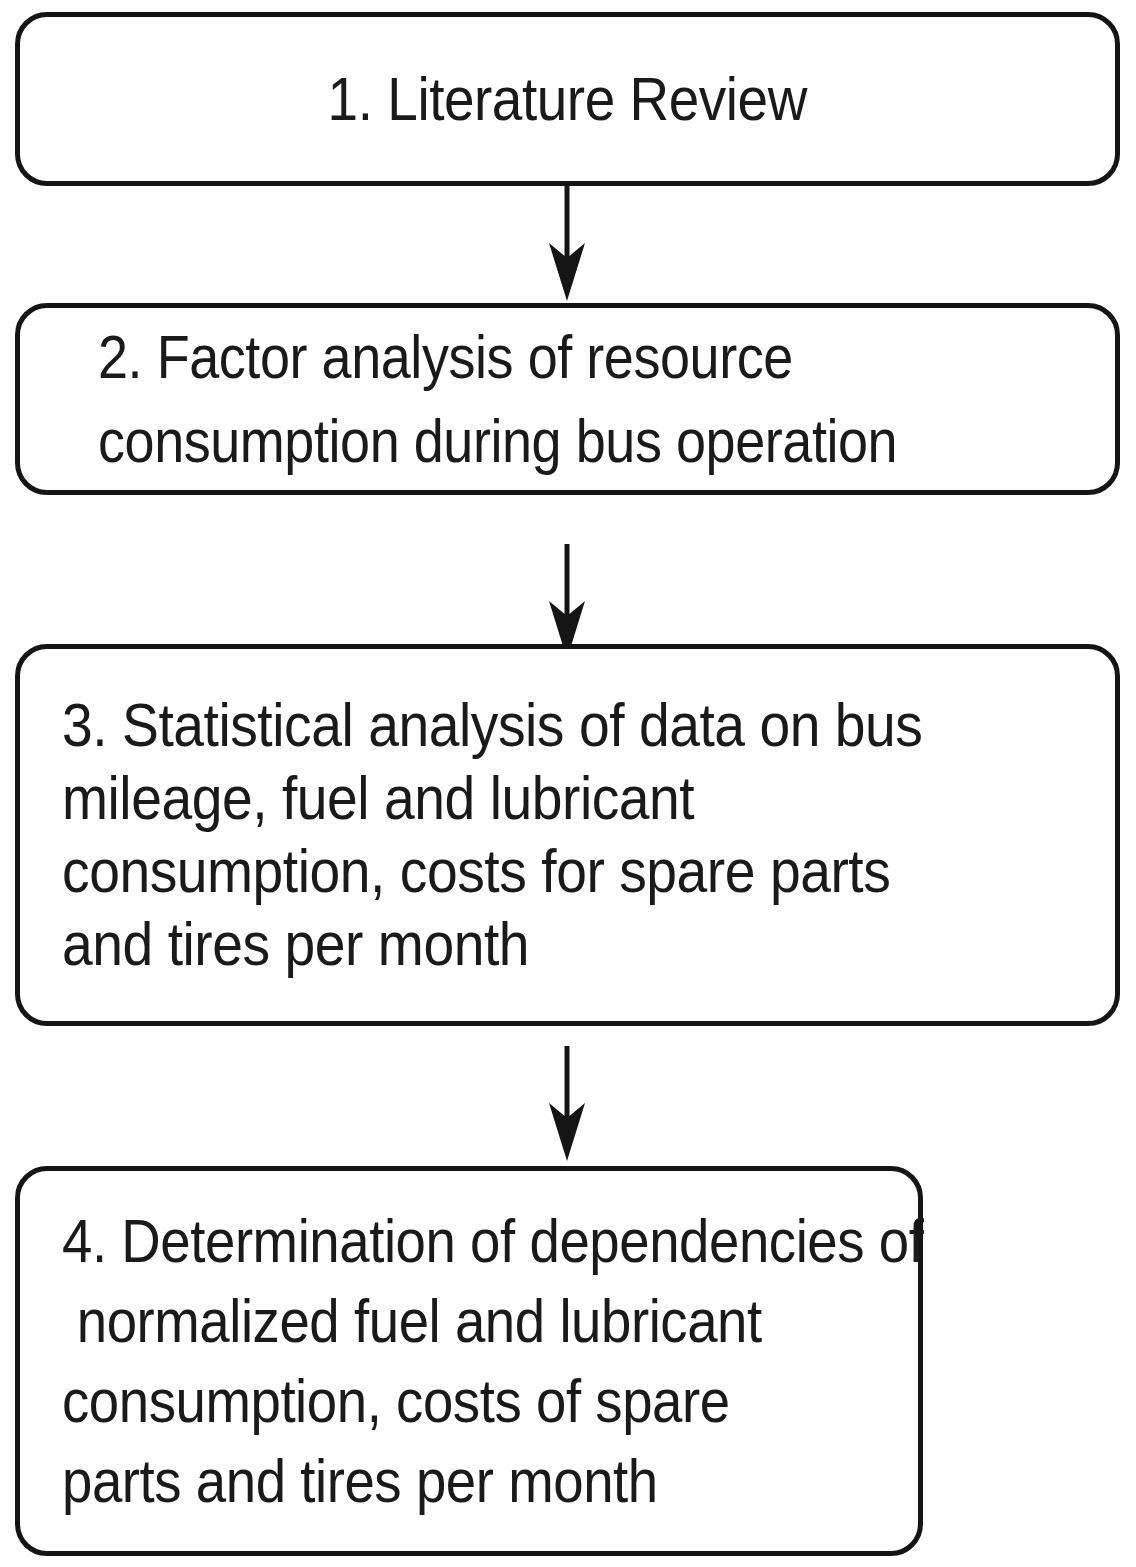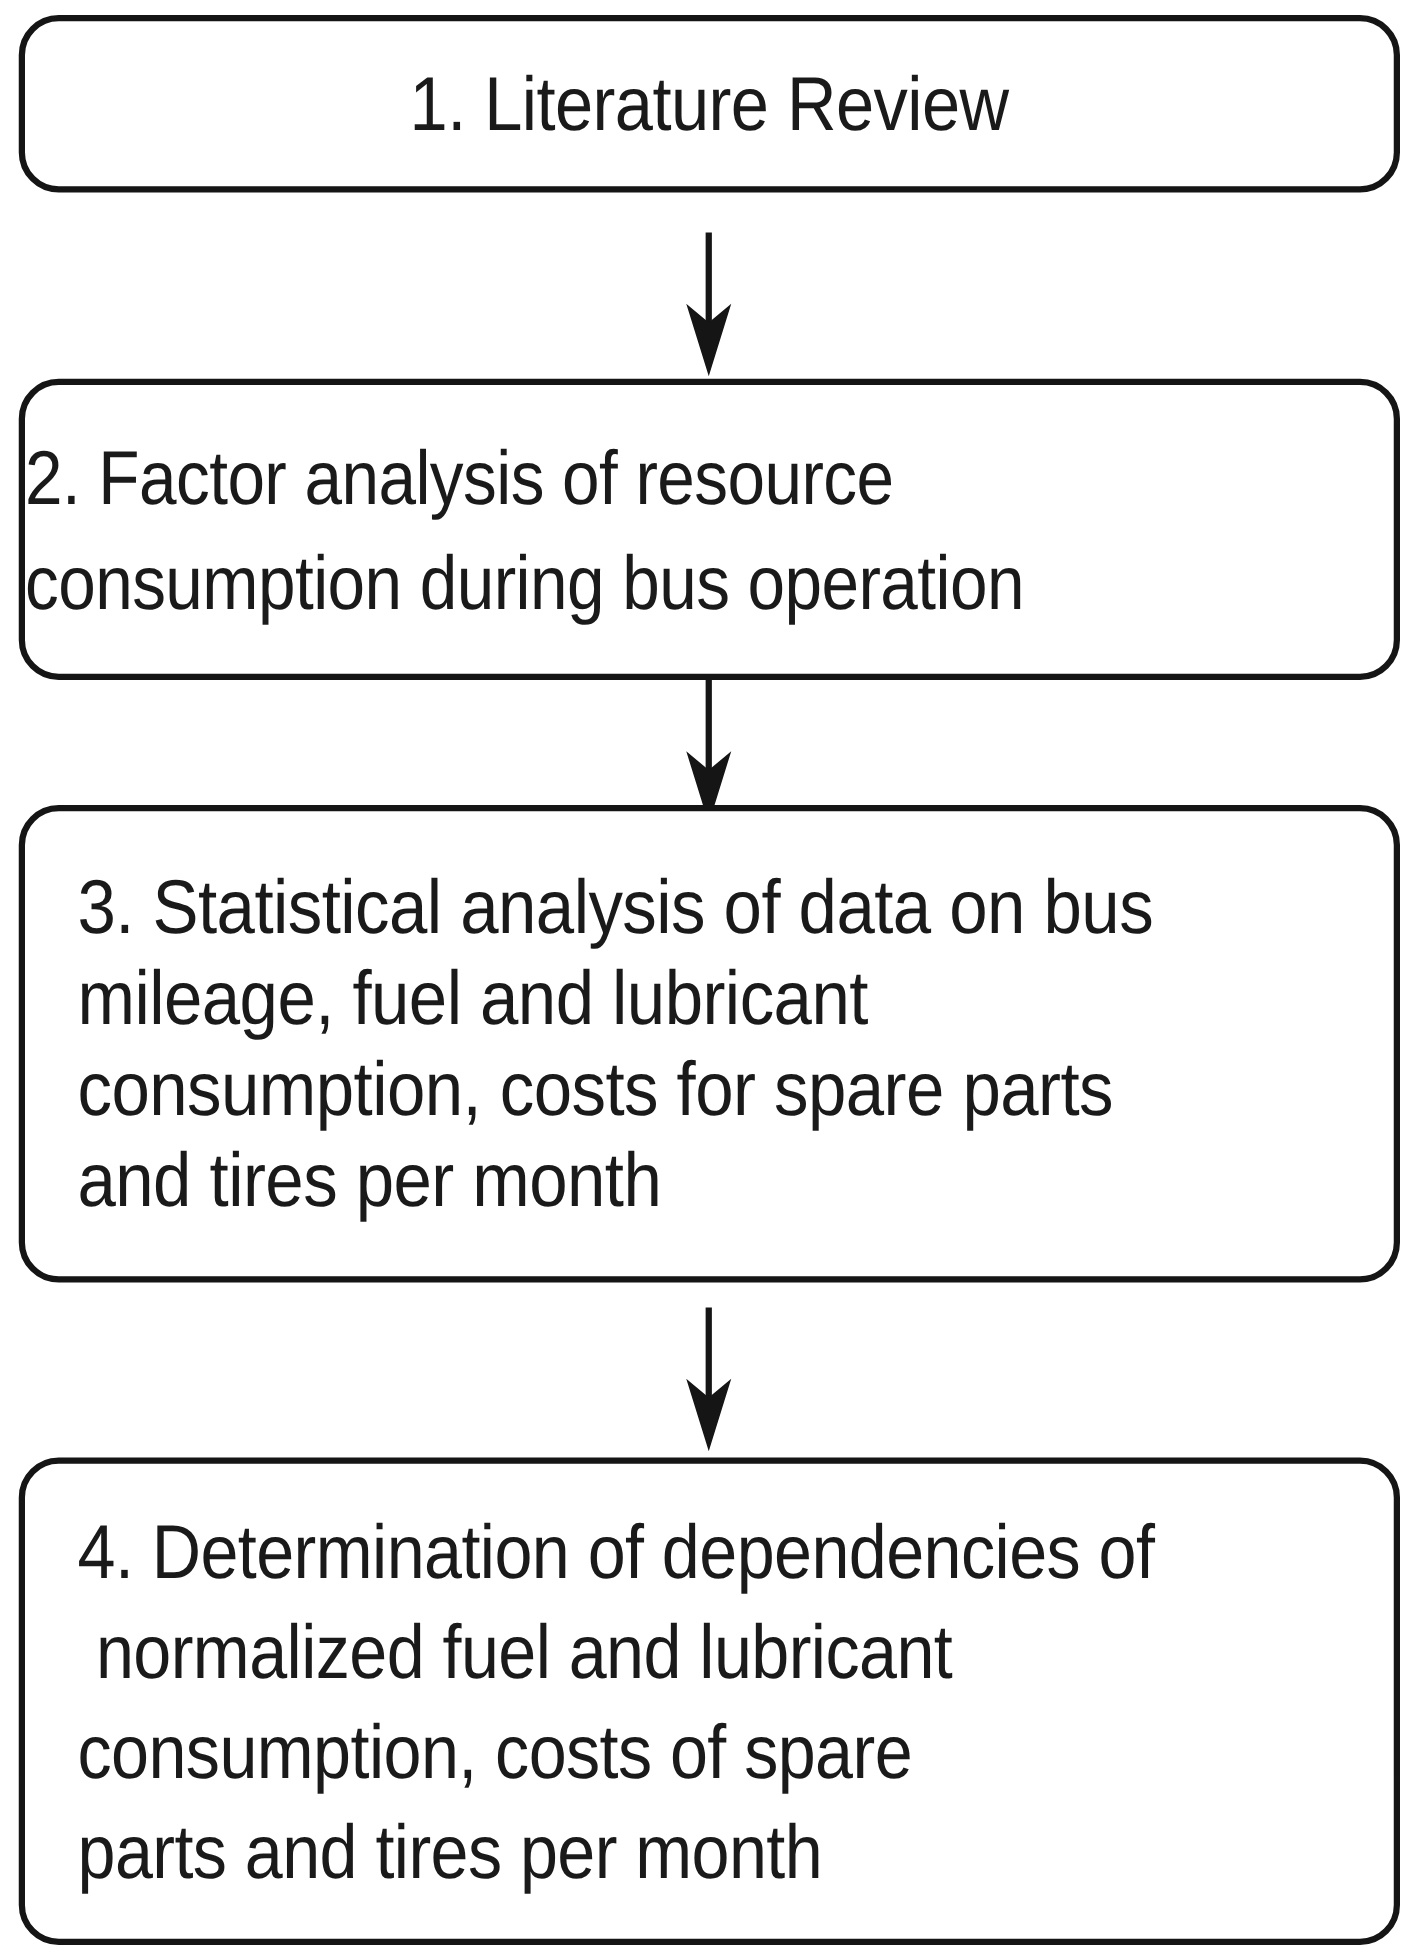--- a/index.html
+++ b/index.html
@@ -33,37 +33,38 @@
     font-family: "Liberation Sans", "DejaVu Sans", sans-serif;
     font-weight: 400;
     letter-spacing: -0.5px;
     white-space: pre;
   }
   
   #box-1 {
     left: 15px;
     top: 12px;
     width: 1105px;
-    height: 142px;
+    height: 174px;
     align-items: center;
   }
   #box-1 .box-text {
     font-size: 61px;
     line-height: 74px;
     text-align: center;
     transform: scaleX(0.90);
     transform-origin: center center;
   }
   
   #box-2 {
     left: 15px;
     top: 303px;
     width: 1105px;
-    height: 241px;
+    height: 192px;
     align-items: flex-start;
+    padding-left: 78px;
     padding-right: 20px;
   }
   #box-2 .box-text {
     font-size: 61px;
     line-height: 84px;
     text-align: left;
     transform: scaleX(0.885);
     transform-origin: left center;
   }
   
@@ -80,21 +81,21 @@
     font-size: 61px;
     line-height: 73px;
     text-align: left;
     transform: scaleX(0.905);
     transform-origin: left center;
   }
   
   #box-4 {
     left: 15px;
     top: 1166px;
-    width: 1105px;
+    width: 908px;
     height: 390px;
     align-items: flex-start;
     padding-left: 42px;
     padding-right: 7px;
   }
   #box-4 .box-text {
     font-size: 61px;
     line-height: 80px;
     text-align: left;
     transform: scaleX(0.895);

